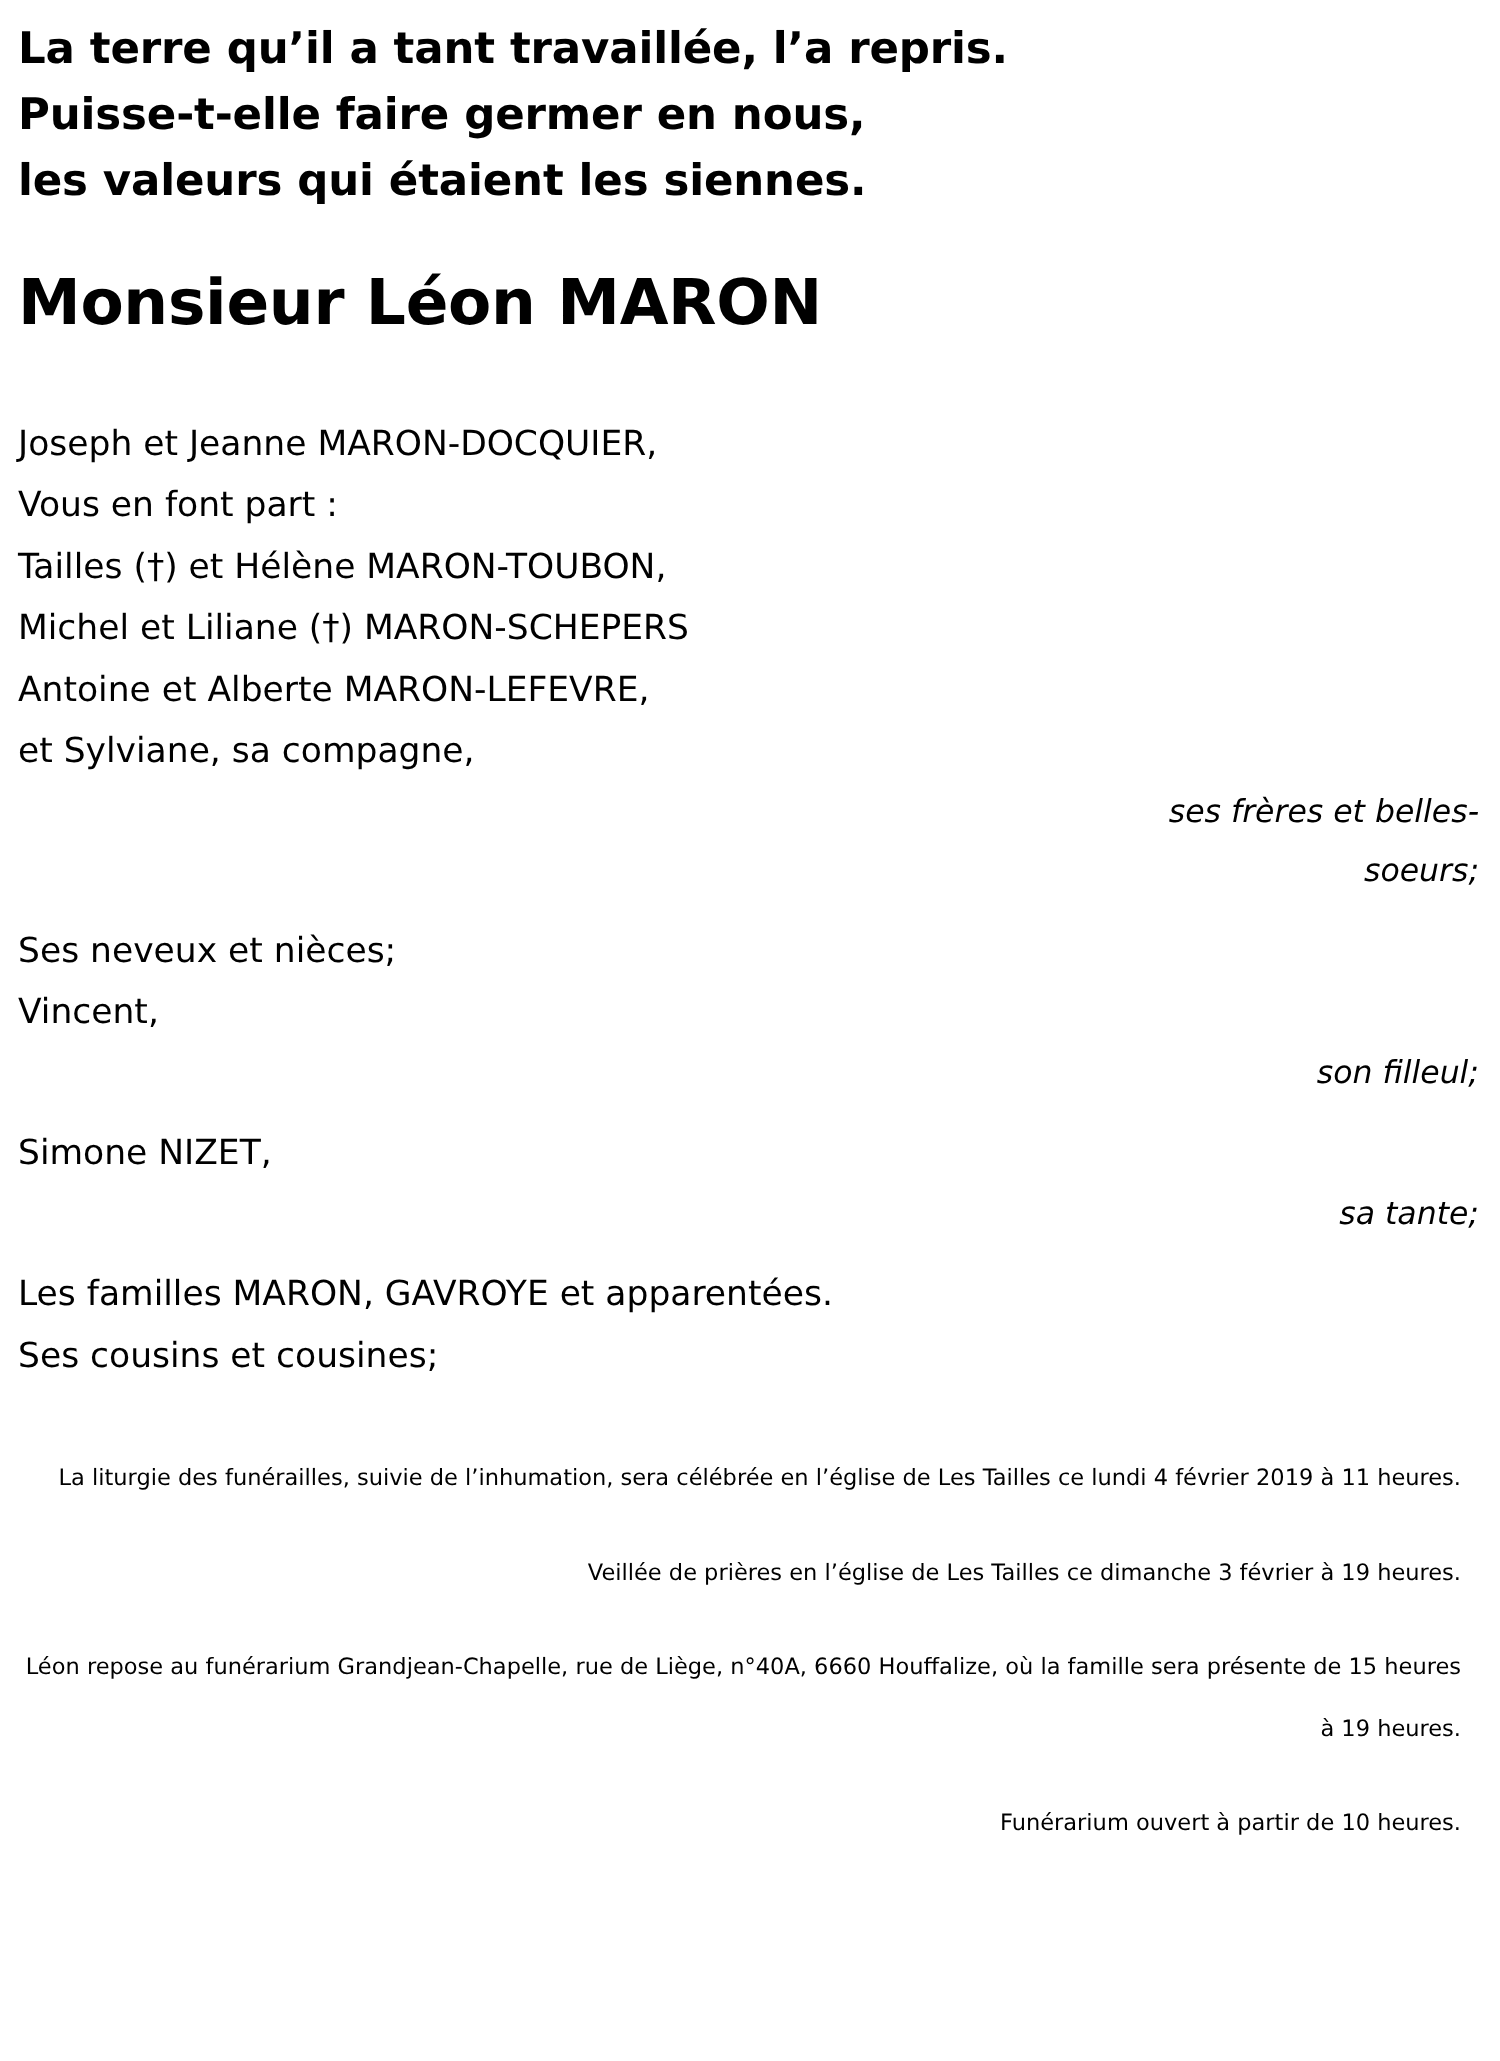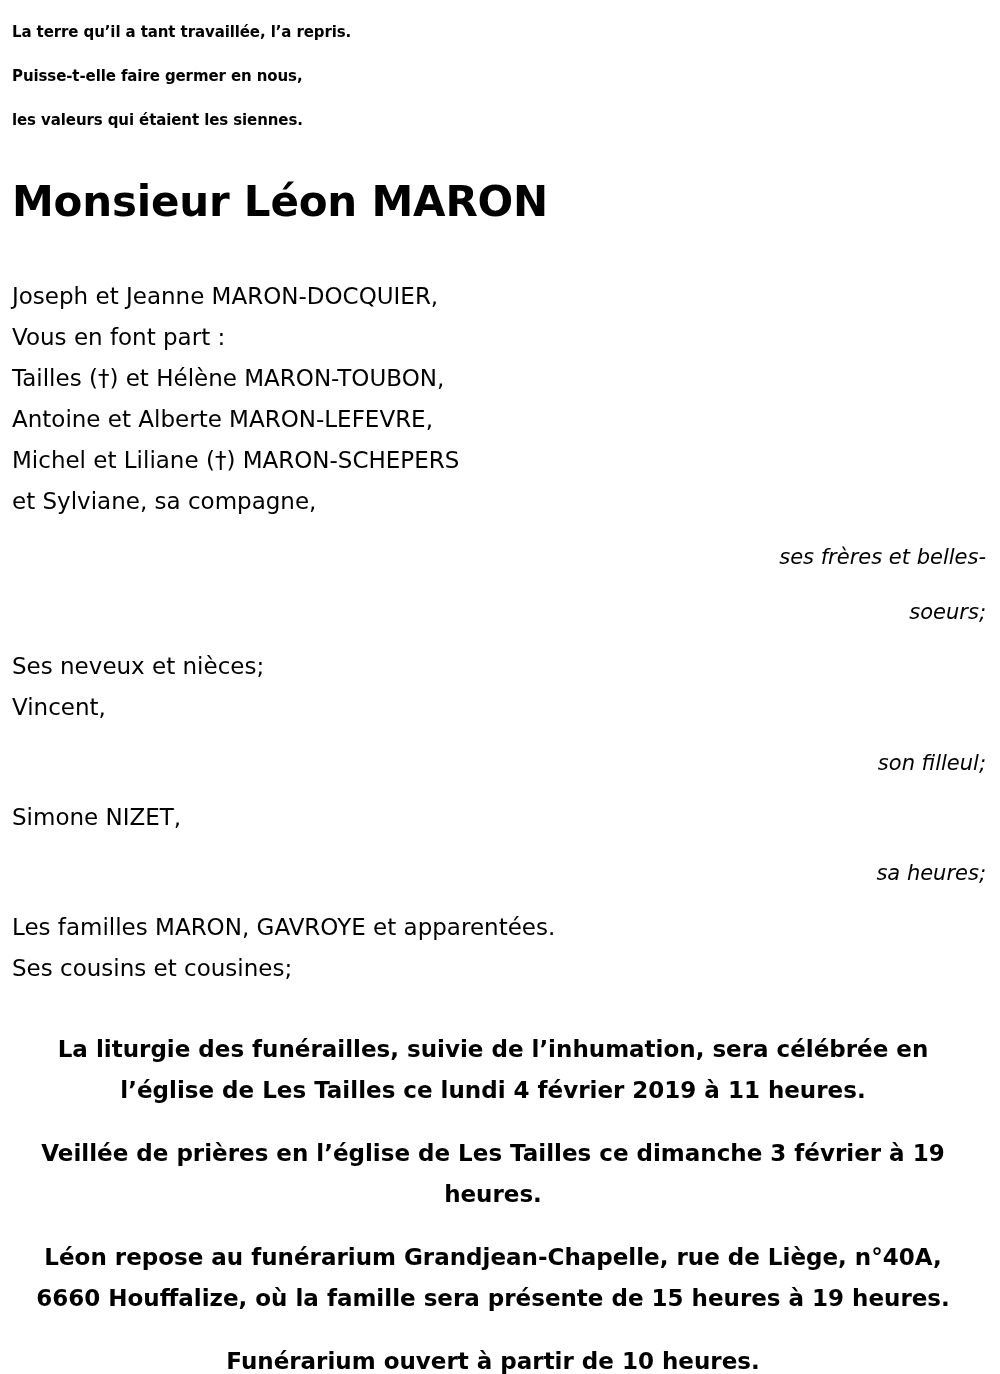--- a/index.html
+++ b/index.html
@@ -21,21 +21,21 @@
     padding: 10px 14px 0 12px;
     position: relative;
     overflow: hidden;
   }
 
   
   .epitaph {
     margin: 0 0 40px 0;
   }
   .epitaph-line {
-    font-size: 15px;
+    font-size: 29px;
     font-weight: bold;
     line-height: 44px;
     letter-spacing: -0.1px;
     white-space: pre;
   }
 
   
   .name-heading {
     font-size: 42px;
     font-weight: bold;
@@ -57,62 +57,60 @@
     white-space: pre;
   }
 
   
   .annot {
     font-size: 21px;
     font-style: italic;
     line-height: 39px;
     text-align: right;
     white-space: pre;
-    margin-top: 16px;
   }
   .annot-wrap {
     margin-left: auto;
     width: 380px;
     text-align: right;
   }
 
   .gap-sm { height: 14px; }
   .gap-lg { height: 40px; }
 
   .block { margin: 0; padding: 0; }
 
   .flow-para {
-    font-size: 23px;
+    font-size: 15px;
     line-height: 41px;
     margin: 0 0 22px 0;
     max-width: 962px;
-    text-align: center;
-    font-weight: bold;
+    text-align: right;
   }
 </style>
 </head>
 <body>
 
 <div class="page">
 
   <div class="epitaph">
     <div class="epitaph-line">La terre qu’il a tant travaillée, l’a repris.</div>
     <div class="epitaph-line">Puisse-t-elle faire germer en nous,</div>
     <div class="epitaph-line">les valeurs qui étaient les siennes.</div>
   </div>
 
   <div class="name-heading">Monsieur Léon MARON</div>
 
 
   <div class="block">
     <div class="line">Joseph et Jeanne MARON-DOCQUIER,</div>
     <div class="line">Vous en font part :</div>
     <div class="line">Tailles (†) et Hélène MARON-TOUBON,</div>
+    <div class="line">Michel et Liliane (†) MARON-SCHEPERS</div>
     <div class="line">Antoine et Alberte MARON-LEFEVRE,</div>
-    <div class="line">Michel et Liliane (†) MARON-SCHEPERS</div>
     <div class="line">et Sylviane, sa compagne,</div>
   </div>
 
   <div class="annot-wrap">
     <div class="annot">ses frères et belles-</div>
     <div class="annot">soeurs;</div>
   </div>
 
   <div class="gap-sm"></div>
 
@@ -125,21 +123,21 @@
     <div class="annot-wrap">
       <div class="annot">son filleul;</div>
     </div>
   </div>
 
   <div class="gap-sm"></div>
 
   <div class="block">
     <div class="line">Simone NIZET,</div>
     <div class="annot-wrap">
-      <div class="annot">sa heures;</div>
+      <div class="annot">sa tante;</div>
     </div>
   </div>
 
   <div class="gap-sm"></div>
 
   <div class="block">
     <div class="line">Les familles MARON, GAVROYE et apparentées.</div>
     <div class="line">Ses cousins et cousines;</div>
   </div>
 

